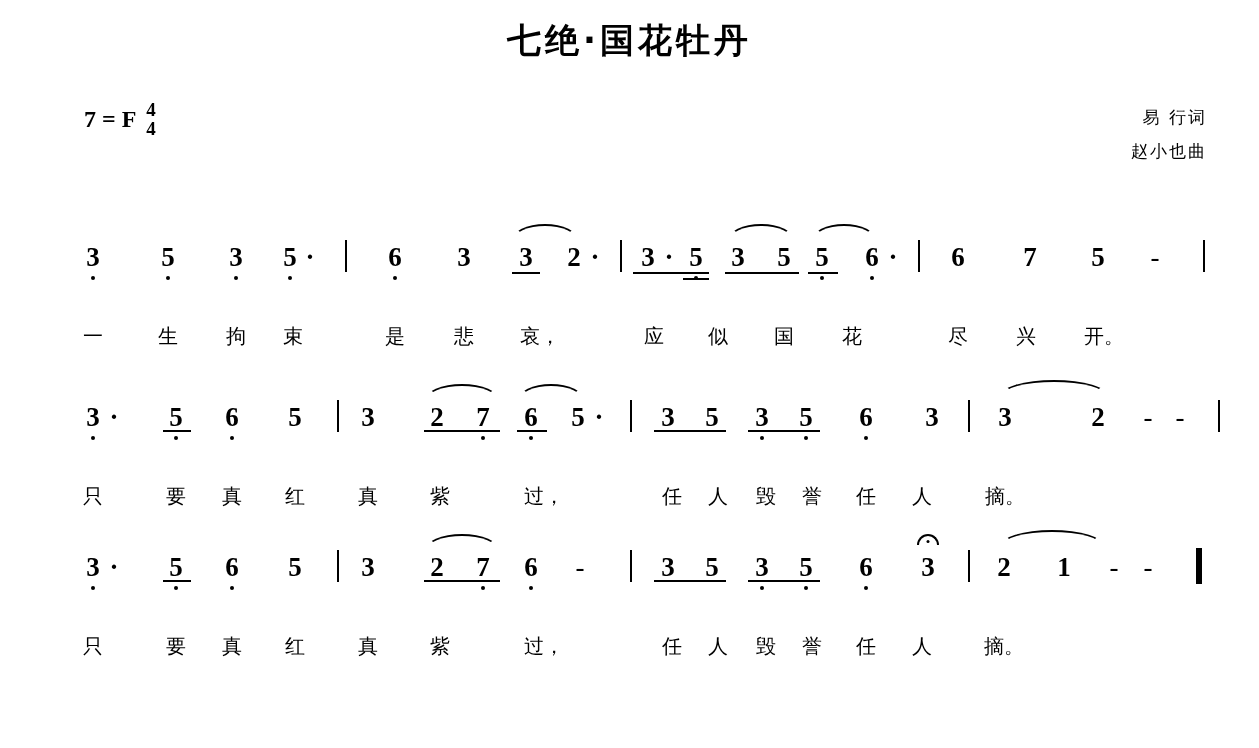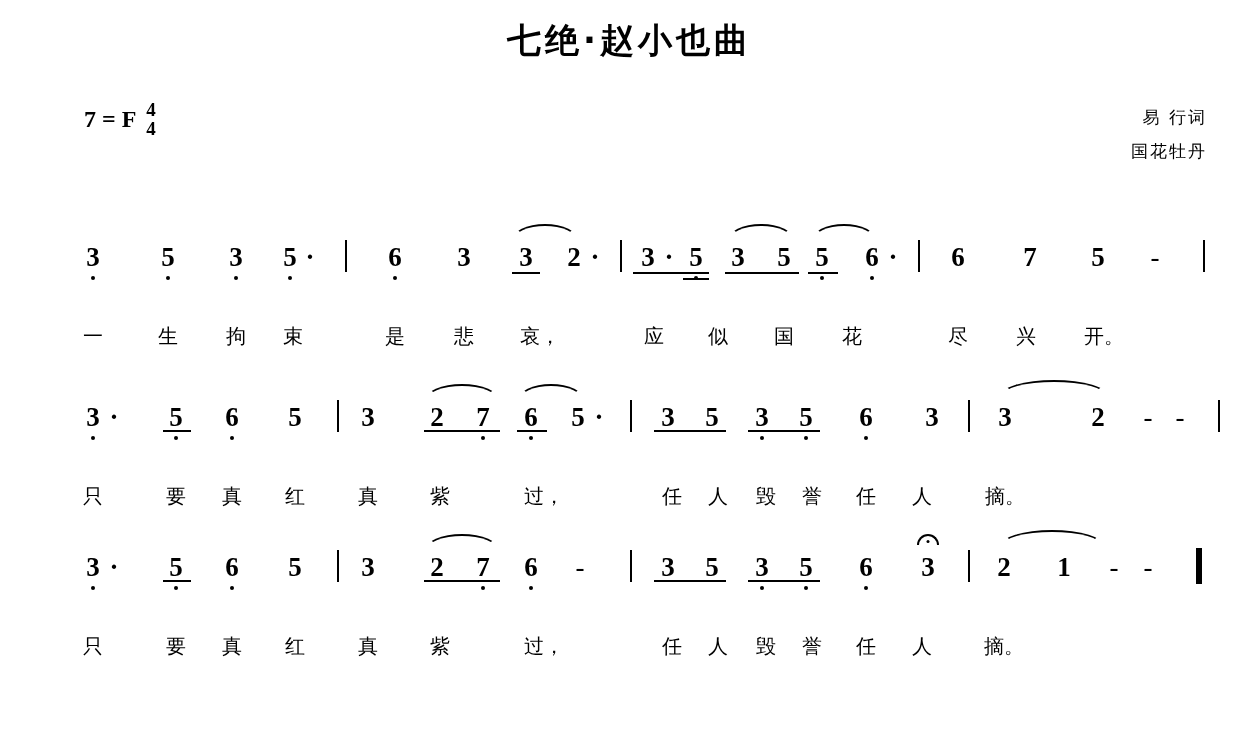--- a/index.html
+++ b/index.html
@@ -172,33 +172,33 @@
     font-family: "DejaVu Sans", sans-serif;
     font-size: 20px;
     line-height: 1;
     transform: translateX(-50%);
     white-space: nowrap;
   }
 </style>
 </head>
 <body>
 
-<div id="title">七绝·赵小也曲</div>
+<div id="title">七绝·国花牡丹</div>
 
 <div id="keysig">
   <span>7 = F</span>
   <span class="meter">
     <span class="num">4</span>
     <span class="den">4</span>
   </span>
 </div>
 
 <div id="credits">
   <div>易  行词</div>
-  <div>国花牡丹</div>
+  <div>赵小也曲</div>
 </div>
 
 <div class="system" id="system1">
   <div class="notes">
 
     <span class="n" style="left:93px; top:26px;">3</span>
     <span class="odot" style="left:93px; top:58px;"></span>
 
     <span class="n" style="left:168px; top:26px;">5</span>
     <span class="odot" style="left:168px; top:58px;"></span>

